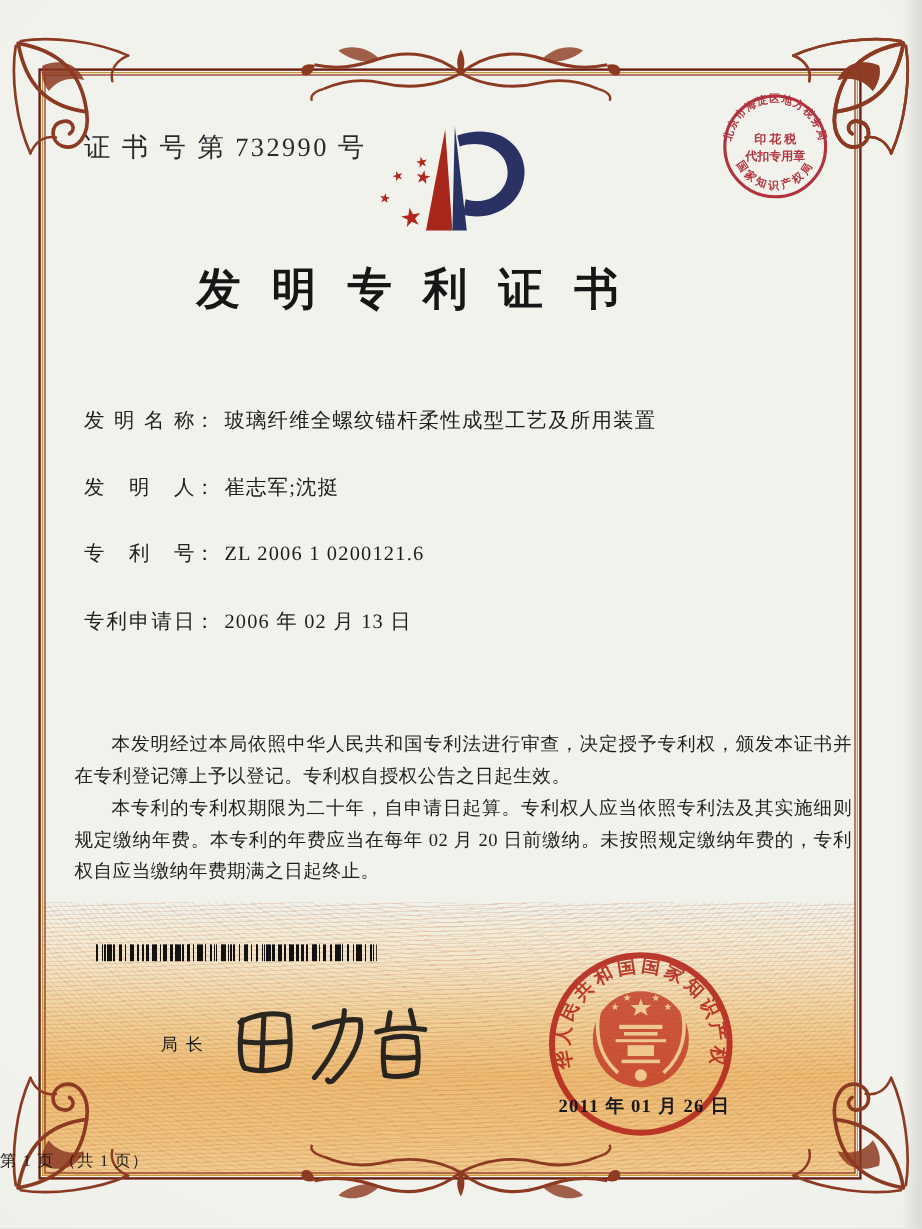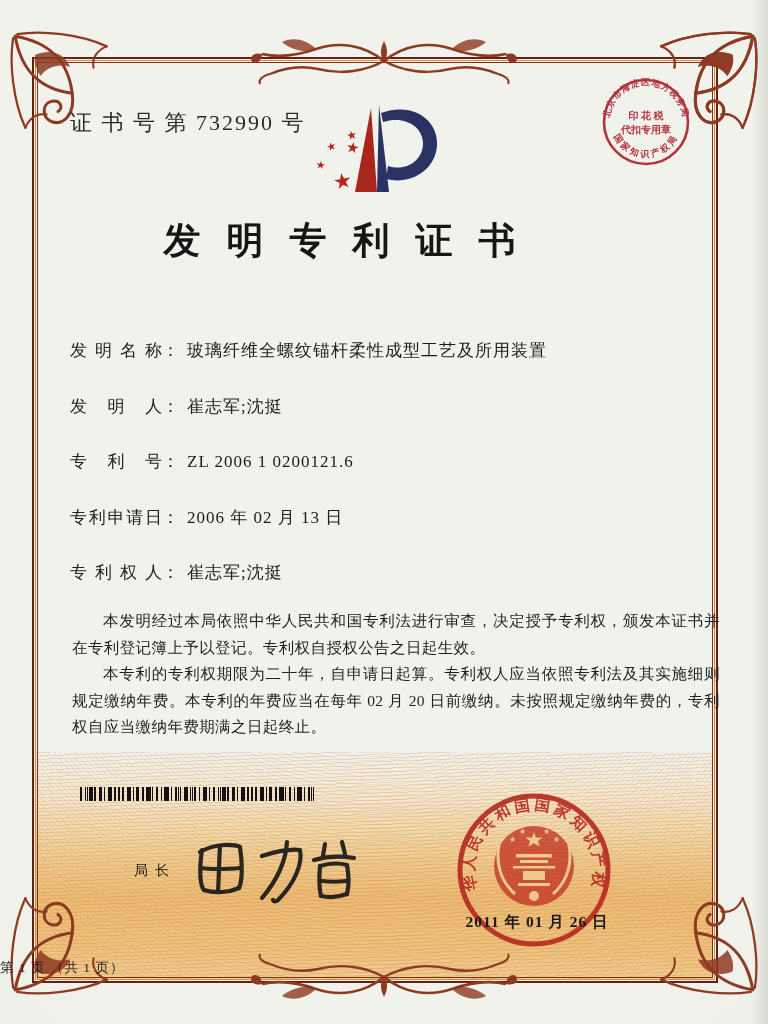--- a/index.html
+++ b/index.html
@@ -35,21 +35,21 @@
   .cert-no{position:absolute;left:70px;top:108px;font-size:22px;letter-spacing:2px;color:#2a2a2e;}
   .logo{position:absolute;left:298px;top:100px;width:172px;height:104px;}
   .stamp{position:absolute;left:596px;top:72px;width:100px;height:100px;opacity:.92;}
   .title{position:absolute;left:0;width:679px;top:216px;text-align:center;
     font-size:37px;font-weight:700;letter-spacing:26px;text-indent:26px;color:#161616;}
   .fields{position:absolute;left:70px;top:315px;width:640px;}
   .field-row{height:55.5px;font-size:17px;white-space:nowrap;}
   .flabel{display:inline-block;width:92px;text-align:justify;text-align-last:justify;color:#222;margin-top:24px;}
   .fcolon{margin-right:8px;color:#222;}
   .fvalue{color:#1c1c1c;letter-spacing:1px;margin-top:36px;}
-  .paras{position:absolute;left:72px;top:608px;width:648px;font-size:15.5px;line-height:26.5px;
+  .paras{position:absolute;left:62px;top:608px;width:648px;font-size:15.5px;line-height:26.5px;
     text-align:justify;color:#1f1f1f;letter-spacing:.4px;}
   .paras p{margin:0;text-indent:2em;}
   .barcode{position:absolute;left:80px;top:787px;width:234px;height:14px;
     background-image:
       repeating-linear-gradient(90deg,#141210 0 2px,rgba(0,0,0,0) 2px 5px,#141210 5px 6px,rgba(0,0,0,0) 6px 9px,#141210 9px 13px,rgba(0,0,0,0) 13px 15px,#141210 15px 16px,rgba(0,0,0,0) 16px 19px),
       repeating-linear-gradient(90deg,#141210 0 1px,rgba(0,0,0,0) 1px 7px);}
   .sig-role{position:absolute;left:134px;top:862px;font-size:14px;letter-spacing:7px;color:#171717;}
   .sig{position:absolute;left:190px;top:836px;width:172px;height:78px;}
   .seal{position:absolute;left:447px;top:784px;width:174px;height:174px;opacity:.9;}
   .seal-date{position:absolute;left:462px;top:912px;width:150px;text-align:center;
@@ -159,23 +159,20 @@
     </div>
 
     <div class="field-row">
       <span class="flabel">专利号</span><span class="fcolon">：</span><span class="fvalue">ZL 2006 1 0200121.6</span>
     </div>
 
     <div class="field-row">
       <span class="flabel">专利申请日</span><span class="fcolon">：</span><span class="fvalue">2006 年 02 月 13 日</span>
     </div>
 
-    <div class="field-row">
-      <span class="flabel">专利权人</span><span class="fcolon">：</span><span class="fvalue">崔志军;沈挺</span>
-    </div>
 
   </div>
 
   <div class="paras">
       <p>本发明经过本局依照中华人民共和国专利法进行审查，决定授予专利权，颁发本证书并在专利登记簿上予以登记。专利权自授权公告之日起生效。</p>
       <p>本专利的专利权期限为二十年，自申请日起算。专利权人应当依照专利法及其实施细则规定缴纳年费。本专利的年费应当在每年 02 月 20 日前缴纳。未按照规定缴纳年费的，专利权自应当缴纳年费期满之日起终止。</p>
     </div>
 
   <div class="barcode"></div>
 

